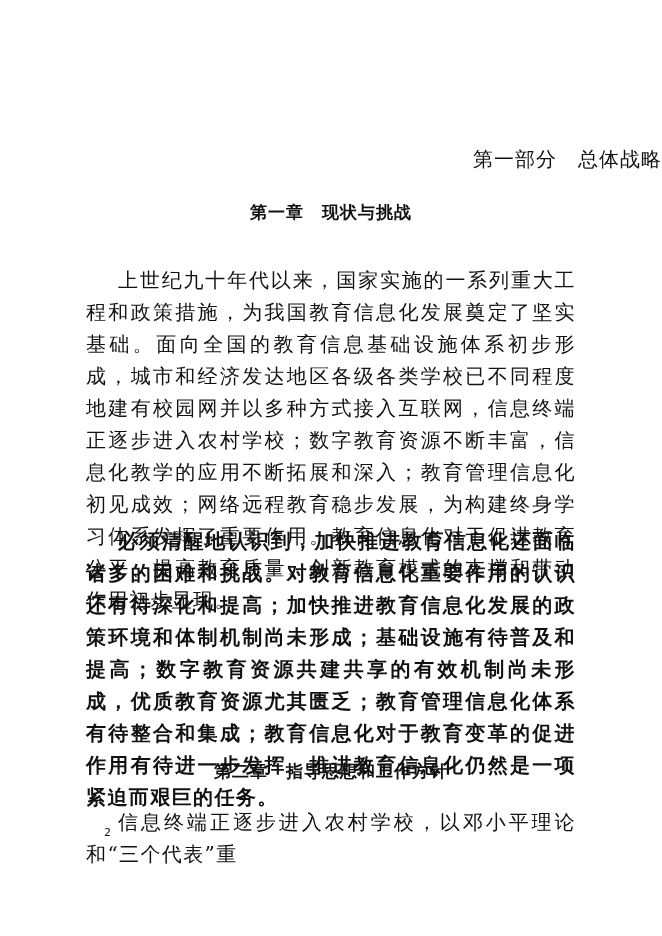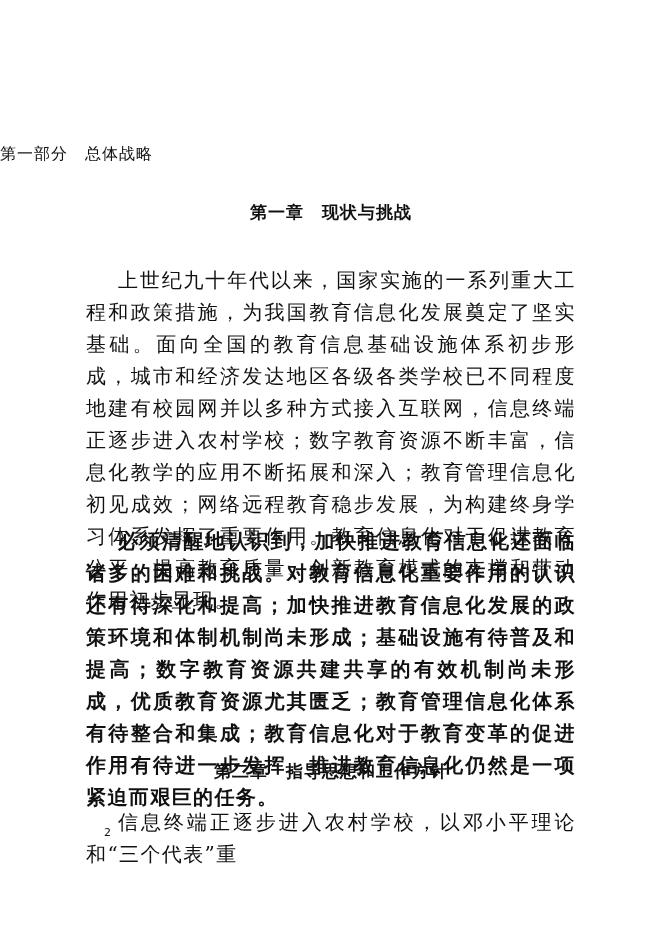--- a/index.html
+++ b/index.html
@@ -1,18 +1,18 @@
 <!DOCTYPE html>
 <html><head>
   <meta charset="utf-8">
   <style>
     html, body { margin: 0; padding: 0; background: #ffffff; }
     body { width: 662px; height: 936px; position: relative; overflow: hidden; color: #111; }
-    .part-title { position: absolute; top: 133px; left: 0; width: 662px; text-align: left;
-      font-family: "DejaVu Sans", sans-serif; font-size: 16px; font-weight: normal; letter-spacing: 1px; }
+    .part-title { position: absolute; top: 133px; left: 0; width: 662px; text-align: right;
+      font-family: "DejaVu Sans", sans-serif; font-size: 20px; font-weight: normal; letter-spacing: 1px; }
     .chapter-title { position: absolute; left: 0; width: 662px; text-align: center;
       font-family: "DejaVu Sans", sans-serif; font-size: 17px; font-weight: bold; letter-spacing: 1px; }
     .ch1 { top: 187px; }
     .ch2 { top: 746px; }
     .para { position: absolute; left: 86px; width: 490px; font-family: "DejaVu Serif", serif;
       font-size: 20px; line-height: 32px; text-align: justify; text-indent: 32px; letter-spacing: 1.4px; }
     .p1 { top: 244px; }
     .p2 { top: 505px; font-weight: bold; }
     .p3 { top: 786px; }
     .page-num { position: absolute; left: 104px; top: 826px; font-family: "DejaVu Sans", sans-serif; font-size: 11px; }

